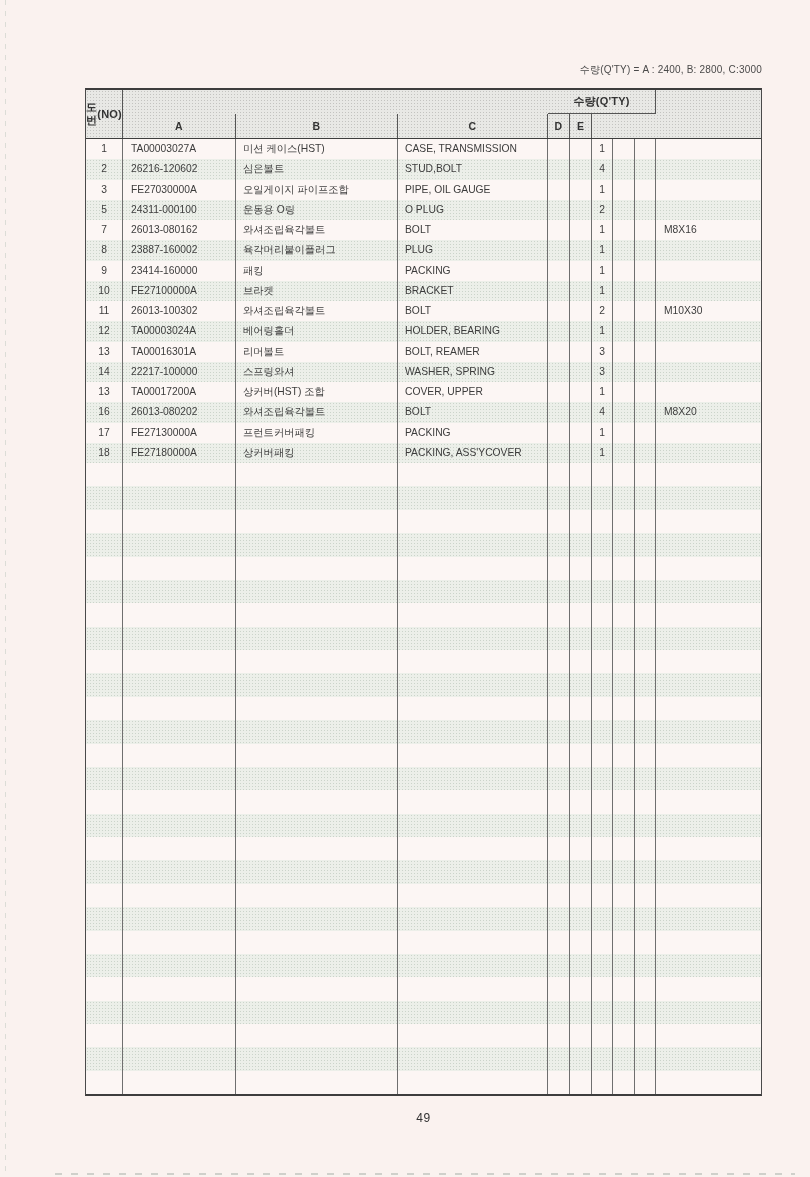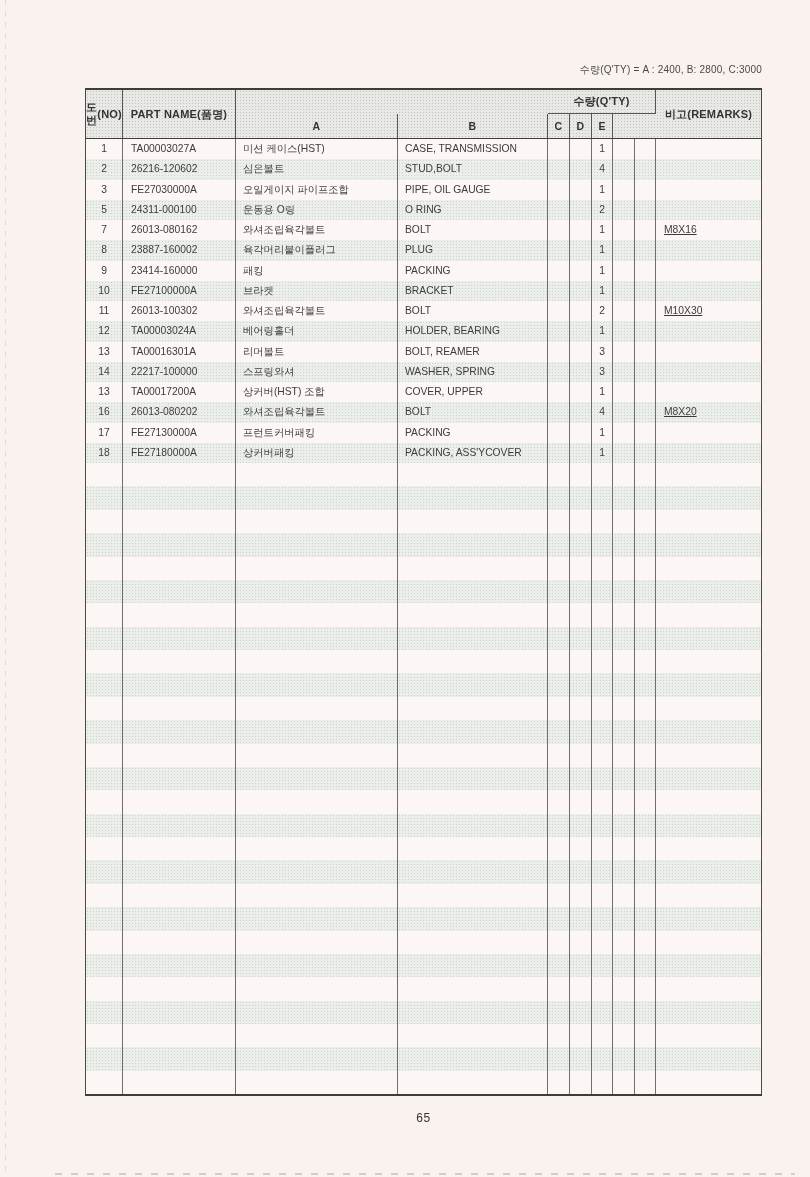--- a/index.html
+++ b/index.html
@@ -67,21 +67,21 @@
   }
   .td {
     border-right:1px solid #6f6f6f;
     font-size:10.3px; line-height:20.25px;
     white-space:nowrap; overflow:hidden;
     color:#3c3c3c;
   }
   .td.center { text-align:center; }
   .td.pad { padding-left:8px; }
   .td.pad-sm { padding-left:7px; }
-  .td.last { border-right:none;text-decoration:underline; }
+  .td.last { border-right:none; }
 
   
   .tbody-empty { display:flex; flex-direction:column; height:631px; }
   .erow {
     flex:1;
     display:grid;
     grid-template-columns:37px 113px 162px 150px 22px 22px 21px 22px 21px 1fr;
   }
   .erow .td { height:100%; }
 
@@ -97,35 +97,27 @@
 <div class="edge-bottom"></div>
 
 <div class="qty-note">수량(Q'TY) = A : 2400, B: 2800, C:3000</div>
 
 <div class="parts-table">
 
   <div class="thead">
     <div class="th span2">
       <span>도번</span>
       <span>(NO)</span>
-    </div>
-    <div class="th span2">
-      <span>PART NAME</span>
-      <span>(품명)</span>
     </div>
     <div class="th qty-label">수량(Q'TY)</div>
     <div class="th qty-sub">A</div>
     <div class="th qty-sub">B</div>
     <div class="th qty-sub">C</div>
     <div class="th qty-sub">D</div>
     <div class="th qty-sub">E</div>
-    <div class="th span2 last">
-      <span>비고</span>
-      <span>(REMARKS)</span>
-    </div>
   </div>
 
   <div id="table-body">
       <div class="trow">
         <div class="td center">1</div>
         <div class="td pad">TA00003027A</div>
         <div class="td pad-sm">미션 케이스(HST)</div>
         <div class="td pad-sm">CASE, TRANSMISSION</div>
         <div class="td center"></div>
         <div class="td center"></div>
@@ -155,21 +147,21 @@
         <div class="td center"></div>
         <div class="td center">1</div>
         <div class="td center"></div>
         <div class="td center"></div>
         <div class="td pad last"></div>
       </div>
       <div class="trow striped">
         <div class="td center">5</div>
         <div class="td pad">24311-000100</div>
         <div class="td pad-sm">운동용 O링</div>
-        <div class="td pad-sm">O RING</div>
+        <div class="td pad-sm">O PLUG</div>
         <div class="td center"></div>
         <div class="td center"></div>
         <div class="td center">2</div>
         <div class="td center"></div>
         <div class="td center"></div>
         <div class="td pad last"></div>
       </div>
       <div class="trow">
         <div class="td center">7</div>
         <div class="td pad">26013-080162</div>
@@ -637,13 +629,13 @@
         <div class="td center"></div>
         <div class="td center"></div>
         <div class="td center"></div>
         <div class="td center"></div>
         <div class="td center"></div>
         <div class="td pad last"></div>
       </div>
     </div>
 </div>
 
-<div class="page-number">65</div>
+<div class="page-number">49</div>
 
 </body></html>

